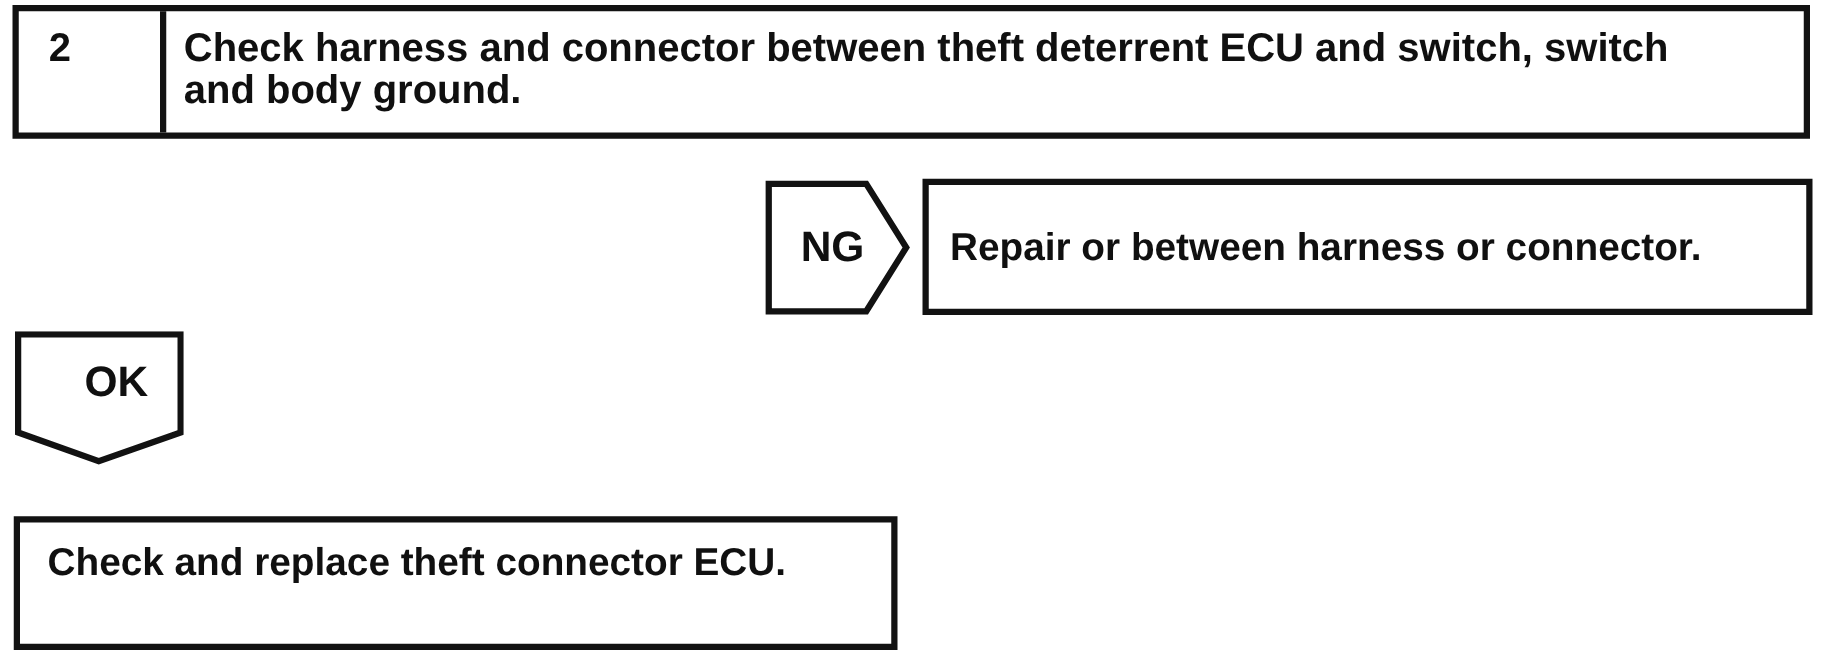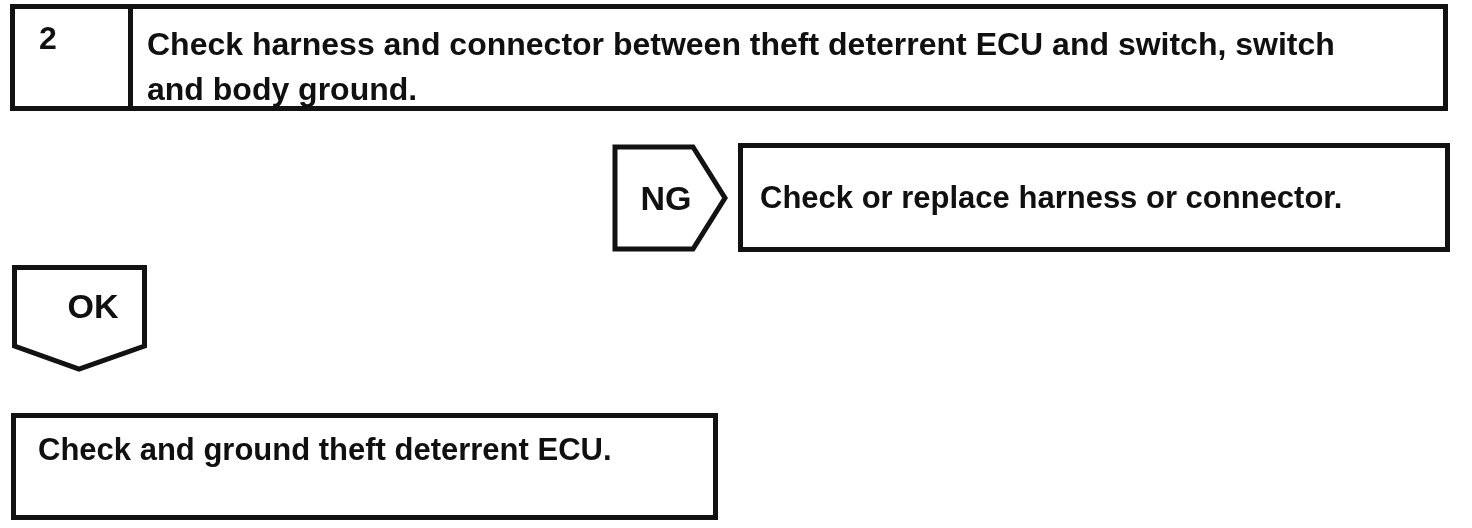--- a/index.html
+++ b/index.html
@@ -31,21 +31,21 @@
     padding-left: 24px;
     font-size: 32px;
     font-weight: bold;
     line-height: 33px;
   }
   .step-text-cell {
     flex: 1 1 auto;
     padding: 13px 12px 0 14px;
     font-size: 32px;
     font-weight: bold;
-    line-height: 45px;
+    line-height: 33px;
     letter-spacing: 0px;
   }
   .step-text-cell .wrap-limit {
     display: block;
     max-width: 1222px;
   }
 
   
   .shape {
     position: absolute;
@@ -99,27 +99,27 @@
   </div>
 
   <div class="shape ng-shape">
     <svg width="116" height="108" viewBox="0 0 116 108">
       <polygon points="3,3 81,3 113,54 81,105 3,105" fill="#ffffff" stroke="#121212" stroke-width="5" stroke-linejoin="miter"></polygon>
     </svg>
     <span class="shape-label">NG</span>
   </div>
 
   <div class="result-box ng-result">
-    <span>Check or replace harness or connector.</span>
+    <span>Repair or between harness or connector.</span>
   </div>
 
   <div class="shape ok-shape">
     <svg width="135" height="107" viewBox="0 0 135 107">
       <polygon points="2.5,2.5 132.5,2.5 132.5,81 67,104 2.5,81" fill="#ffffff" stroke="#121212" stroke-width="5" stroke-linejoin="miter"></polygon>
     </svg>
     <span class="shape-label">OK</span>
   </div>
 
   <div class="result-box ok-result">
-    <span>Check and ground theft deterrent ECU.</span>
+    <span>Check and replace theft connector ECU.</span>
   </div>
 
 </div>
 
 </body></html>

